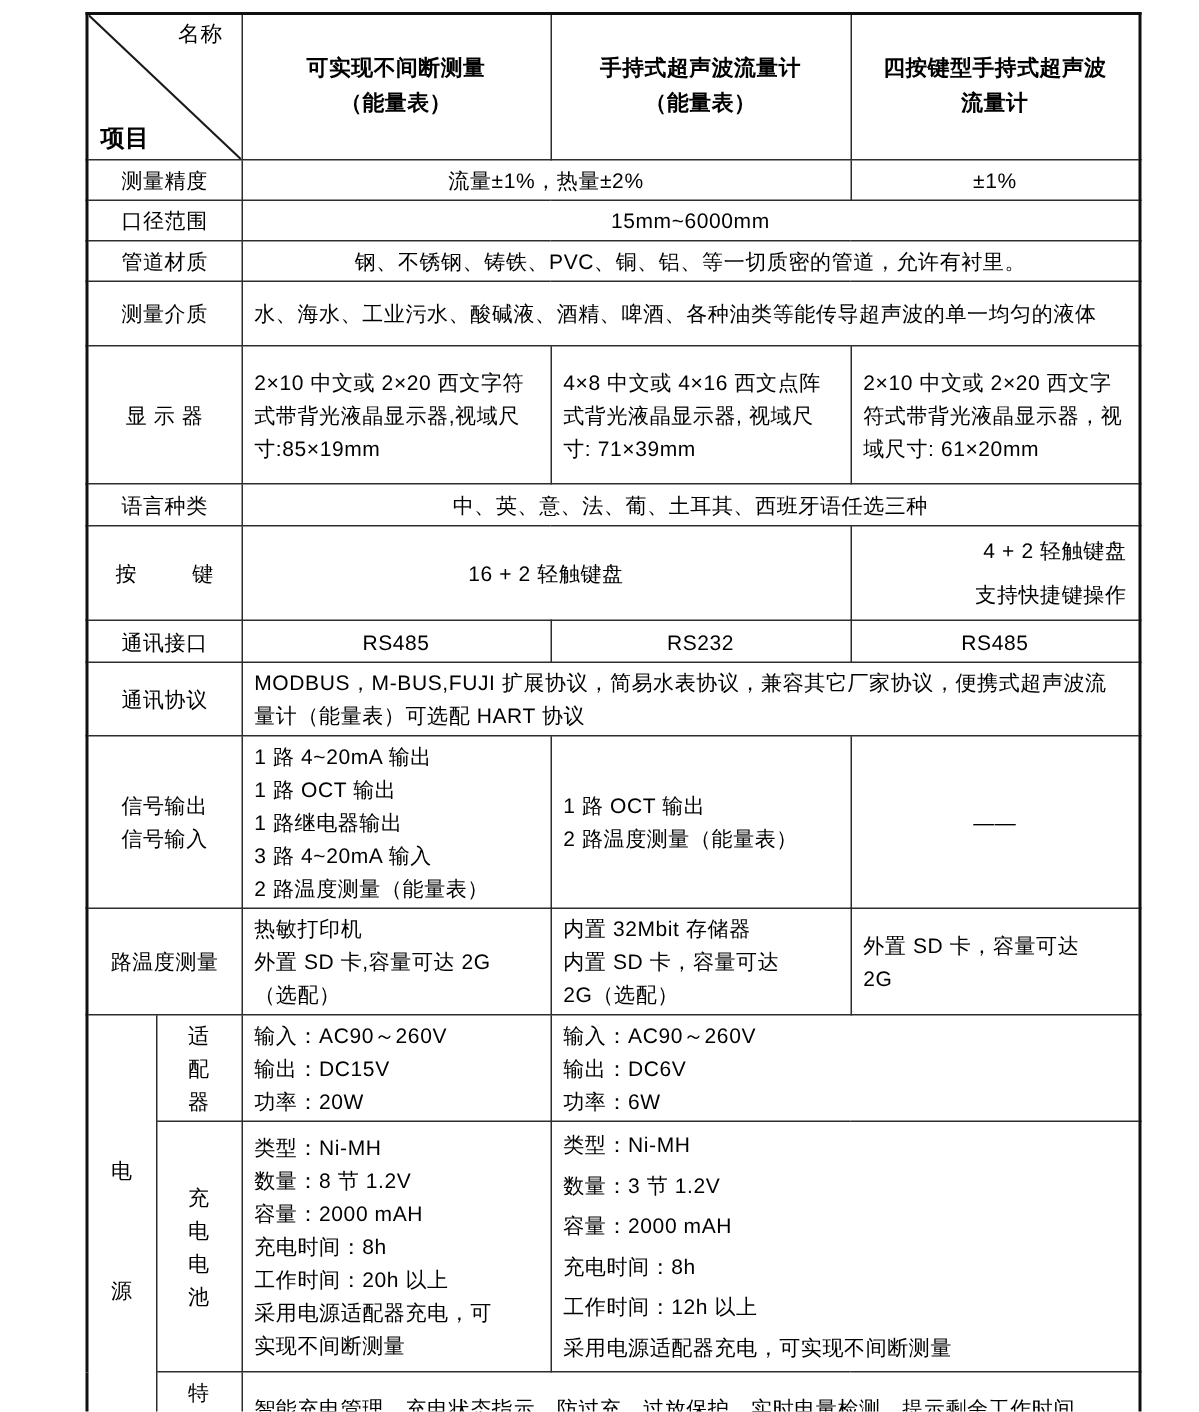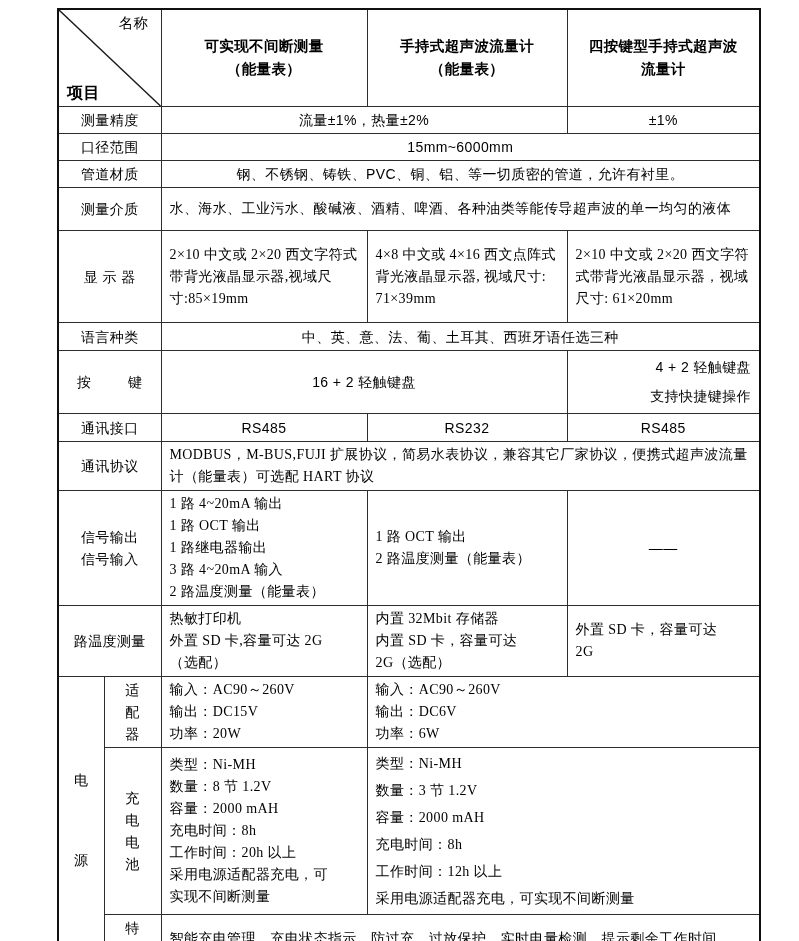--- a/index.html
+++ b/index.html
@@ -11,21 +11,21 @@
     border:2px solid #101010;
   }
   td{
     border:1px solid #2d2d2d;
     font-size:14px;line-height:22px;letter-spacing:.4px;
     vertical-align:middle;padding:2px 8px;box-sizing:border-box;overflow:hidden;
   }
   tr.head td{font-weight:bold;font-size:14.5px;line-height:23px;text-align:center;white-space:pre-line;padding:2px 4px;}
   .lbl{text-align:center;padding:2px 4px;}
   .c{text-align:center;}
-  .l{text-align:left;font-family:Liberation Serif, serif;}
+  .l{text-align:left;}
   .pre{white-space:pre-line;}
   .just{text-align:justify;text-align-last:justify;padding:2px 18px;}
   .vlab{white-space:pre-line;text-align:center;padding:2px 2px;}
   .power-main{line-height:80px;}
   .loose{line-height:27px;}
   .tight{line-height:29px;text-align:right;}
   .corner{position:relative;padding:0;}
   .corner svg{position:absolute;inset:0;width:100%;height:100%;display:block;}
   .corner .tr-txt{position:absolute;top:2px;right:12px;font-weight:normal;font-size:14.5px;}
   .corner .bl-txt{position:absolute;bottom:2px;left:8px;font-weight:bold;font-size:16px;}

